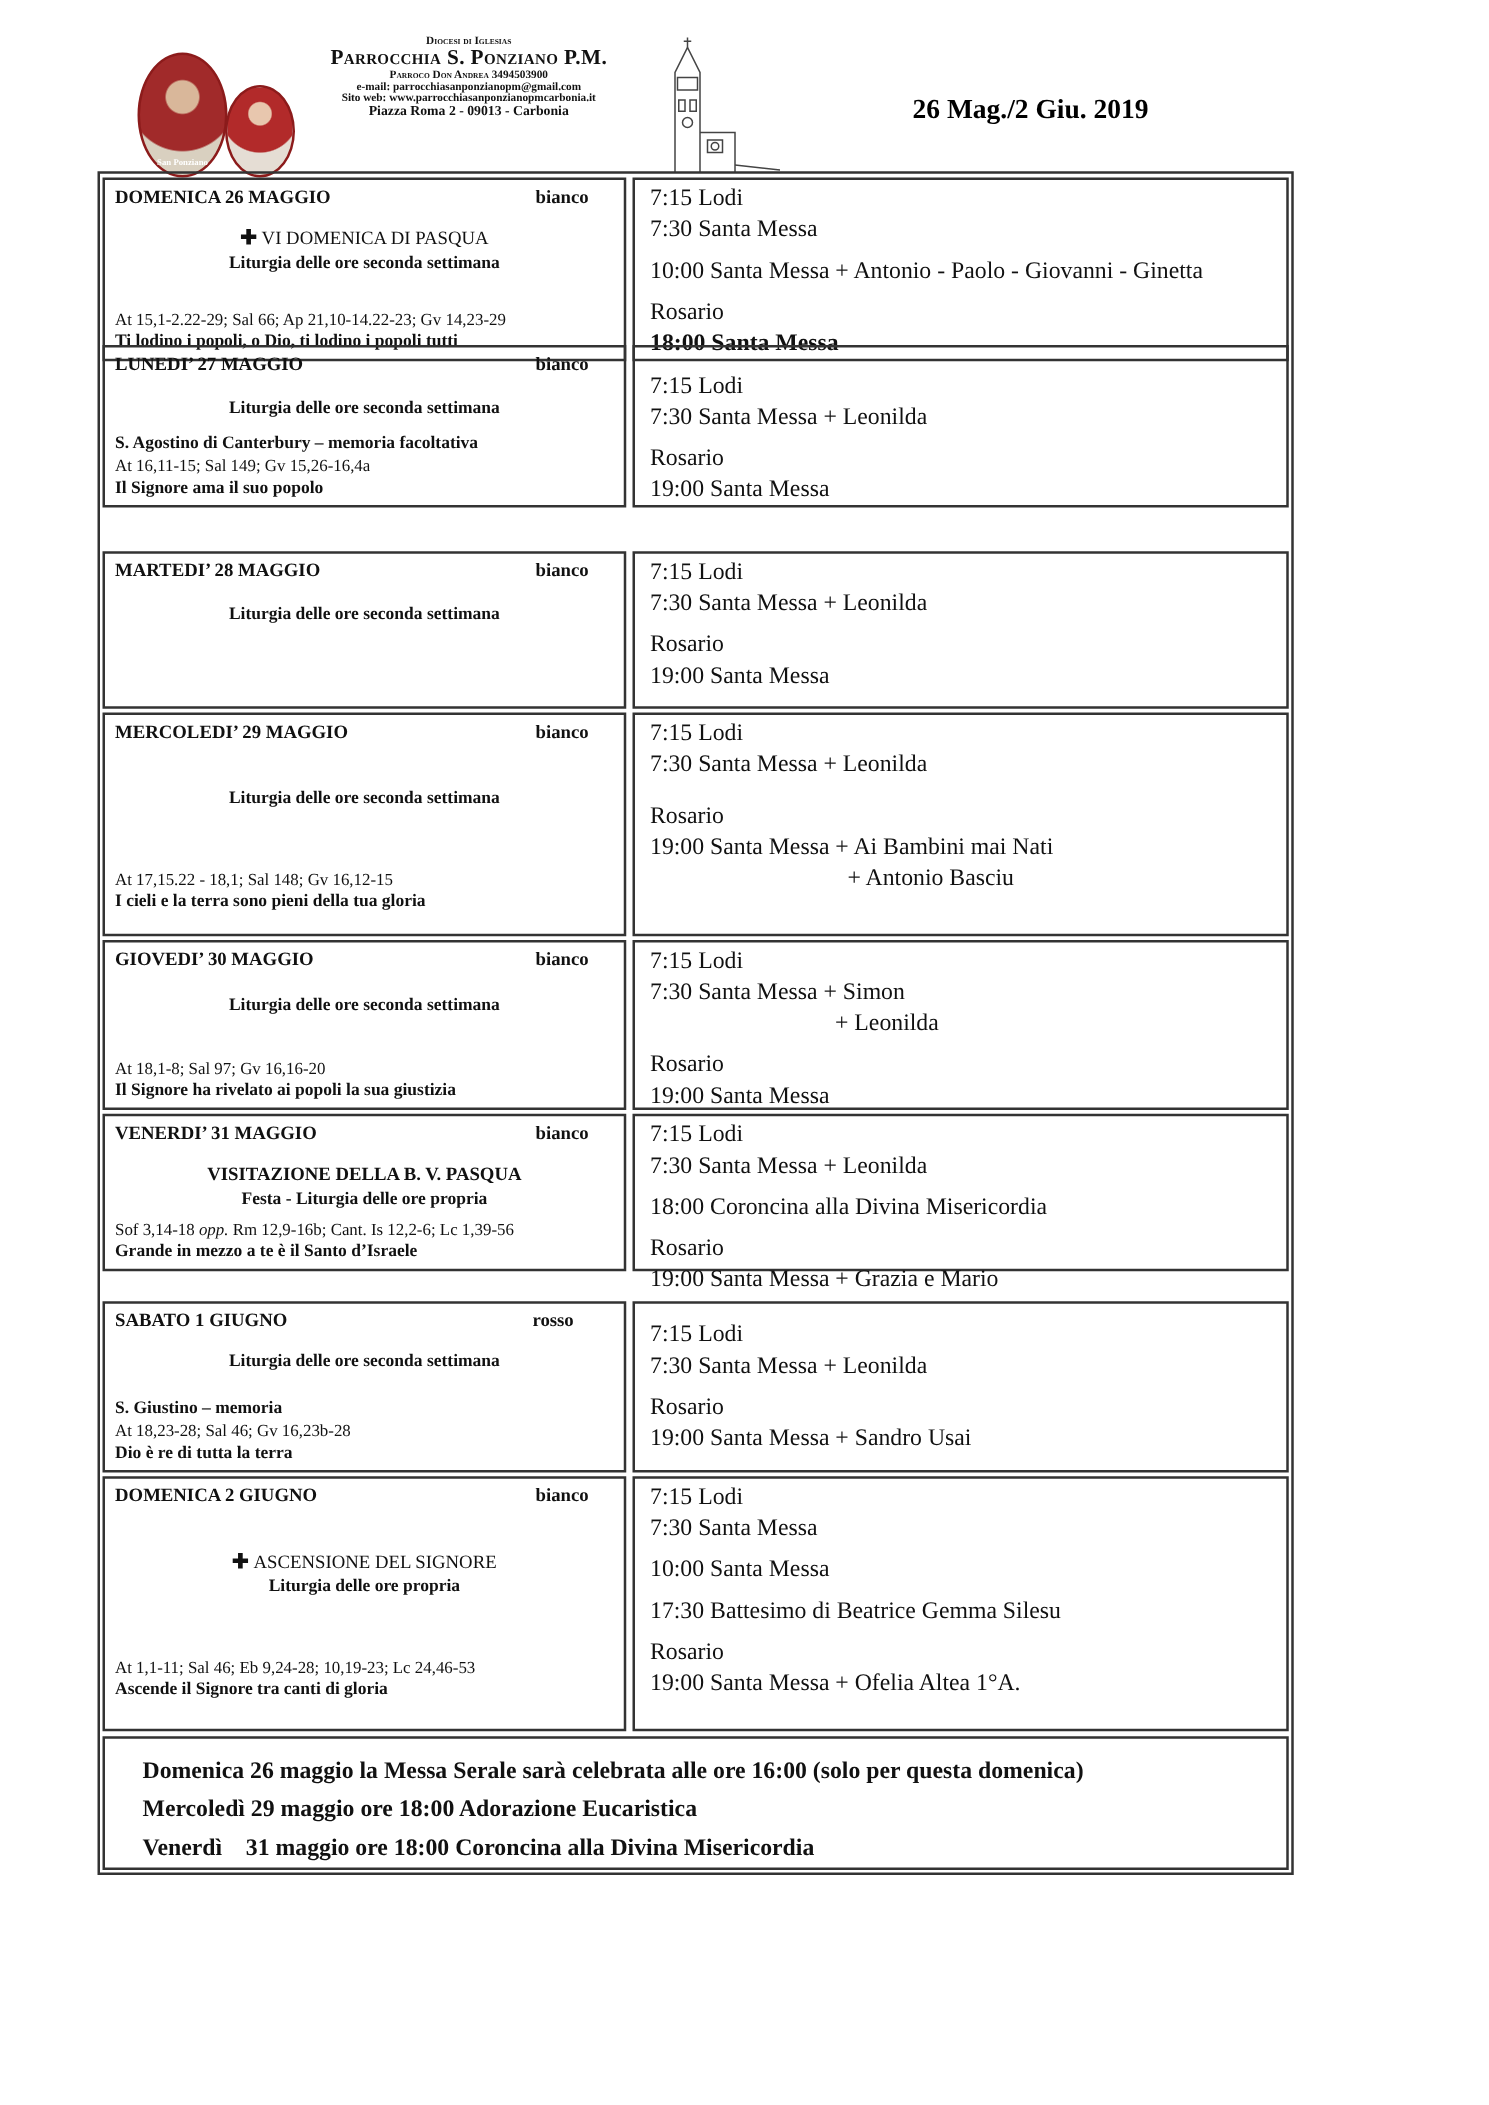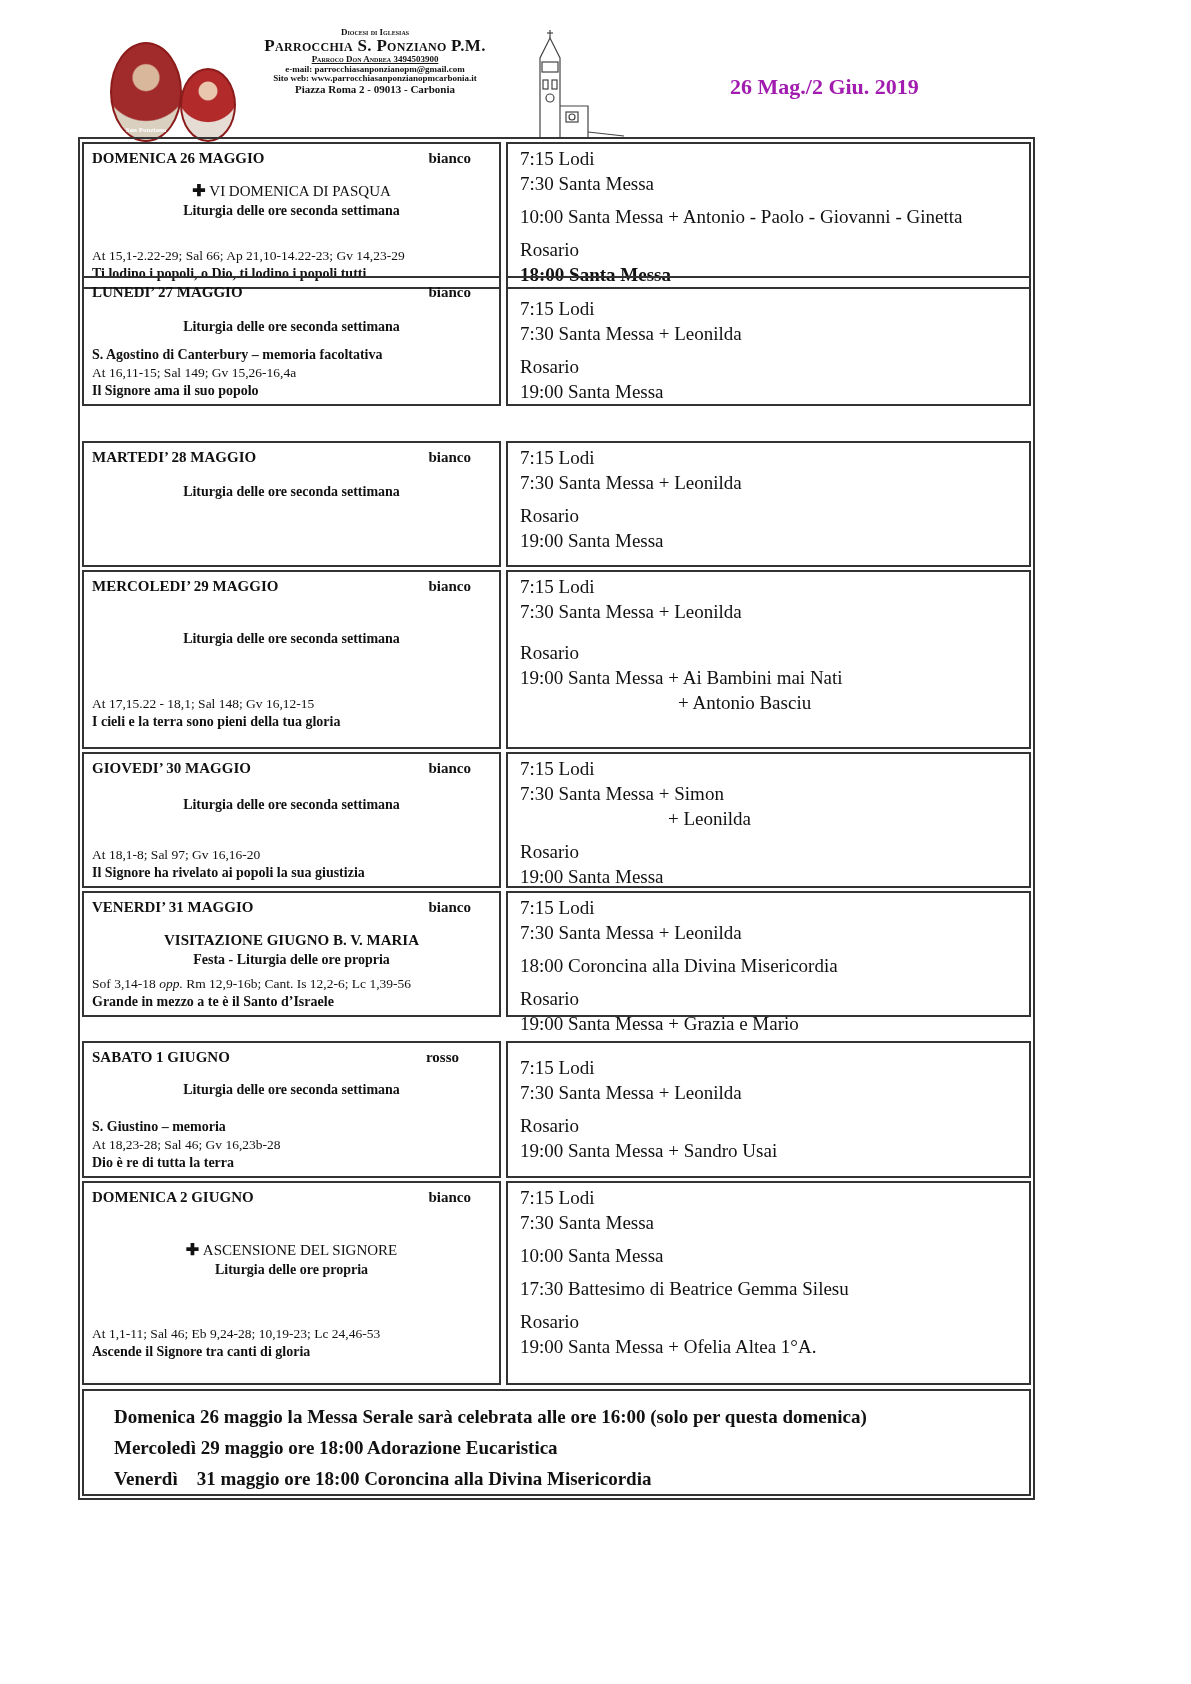--- a/index.html
+++ b/index.html
@@ -8,24 +8,24 @@
   .header { position:absolute; left:100px; top:22px; width:960px; height:118px; }
   .logo-big { position:absolute; left:10px; top:20px; width:68px; height:96px; border-radius:50%;
               border:2px solid #8c1b1b; background:radial-gradient(circle at 50% 35%, #d9b79a 0 18%, #a12a2a 20% 60%, #d9d0c0 62%); }
   .logo-big span { position:absolute; bottom:6px; left:0; right:0; text-align:center; font-size:7px; color:#fff; font-weight:bold; }
   .logo-small { position:absolute; left:80px; top:46px; width:52px; height:70px; border-radius:50%;
               border:2px solid #8c1b1b; background:radial-gradient(circle at 50% 30%, #e8c7ae 0 16%, #b22a2a 18% 55%, #e5ddd4 57%); }
   .tower { position:absolute; left:428px; top:6px; width:100px; height:112px; }
   .hdr-text { position:absolute; left:130px; top:6px; width:290px; text-align:center; line-height:1.05; }
   .hdr-text .dio { font-size:9px; font-weight:bold; font-variant:small-caps; }
   .hdr-text .par { font-size:17px; font-weight:bold; font-variant:small-caps; letter-spacing:0.3px; }
-  .hdr-text .parroco { font-size:9px; font-weight:bold; font-variant:small-caps;text-decoration:underline; }
+  .hdr-text .parroco { font-size:9px; font-weight:bold; font-variant:small-caps; }
   .hdr-text .small { font-size:9px; font-weight:bold; }
   .hdr-text .addr { font-size:11px; font-weight:bold; }
-  .date-range { position:absolute; left:630px; top:52px; font-size:22px; font-weight:bold; color:#a21caf; }
+  .date-range { position:absolute; left:630px; top:52px; font-size:22px; font-weight:bold; color:#000000; }
 
   .outer { position:absolute; left:78px; top:137px; width:957px; height:1363px; border:2px solid #333; box-sizing:border-box; }
   .row { position:absolute; left:82px; width:949px; }
   .cell-l, .cell-r { position:absolute; top:0; bottom:0; border:2px solid #333; box-sizing:border-box; }
   .cell-l { left:0; width:419px; padding:6px 8px 4px 8px; }
   .cell-r { left:424px; width:525px; padding:2px 12px; font-size:19px; line-height:25px; }
   .day-line { display:flex; justify-content:space-between; font-weight:bold; font-size:15px; }
   .day-line .color { padding-right:20px; }
   .center { text-align:center; font-size:14px; font-weight:bold; line-height:20px; }
   .feast { text-align:center; font-size:15px; font-weight:bold; line-height:20px; }
@@ -185,21 +185,21 @@
     <div>19:00 Santa Messa</div>
   </div>
 </div>
 
 <div class="row" style="top:891px;height:126px;">
   <div class="cell-l">
     <div class="day-line">
         <span>VENERDI’ 31 MAGGIO</span>
         <span class="color">bianco</span>
       </div>
-    <div class="feast" style="margin-top:14px;">VISITAZIONE GIUGNO B. V. MARIA</div>
+    <div class="feast" style="margin-top:14px;">VISITAZIONE DELLA B. V. PASQUA</div>
     <div class="center">Festa - Liturgia delle ore propria</div>
     <div class="l-bottom">
       <div class="reading"><span>Sof 3,14-18 </span><i>opp.</i><span> Rm 12,9-16b; Cant. Is 12,2-6; Lc 1,39-56</span></div>
       <div class="antiphon">Grande in mezzo a te è il Santo d’Israele</div>
     </div>
   </div>
   <div class="cell-r">
     <div>7:15 Lodi</div>
     <div>7:30 Santa Messa + Leonilda</div>
     <div class="gap"></div>

